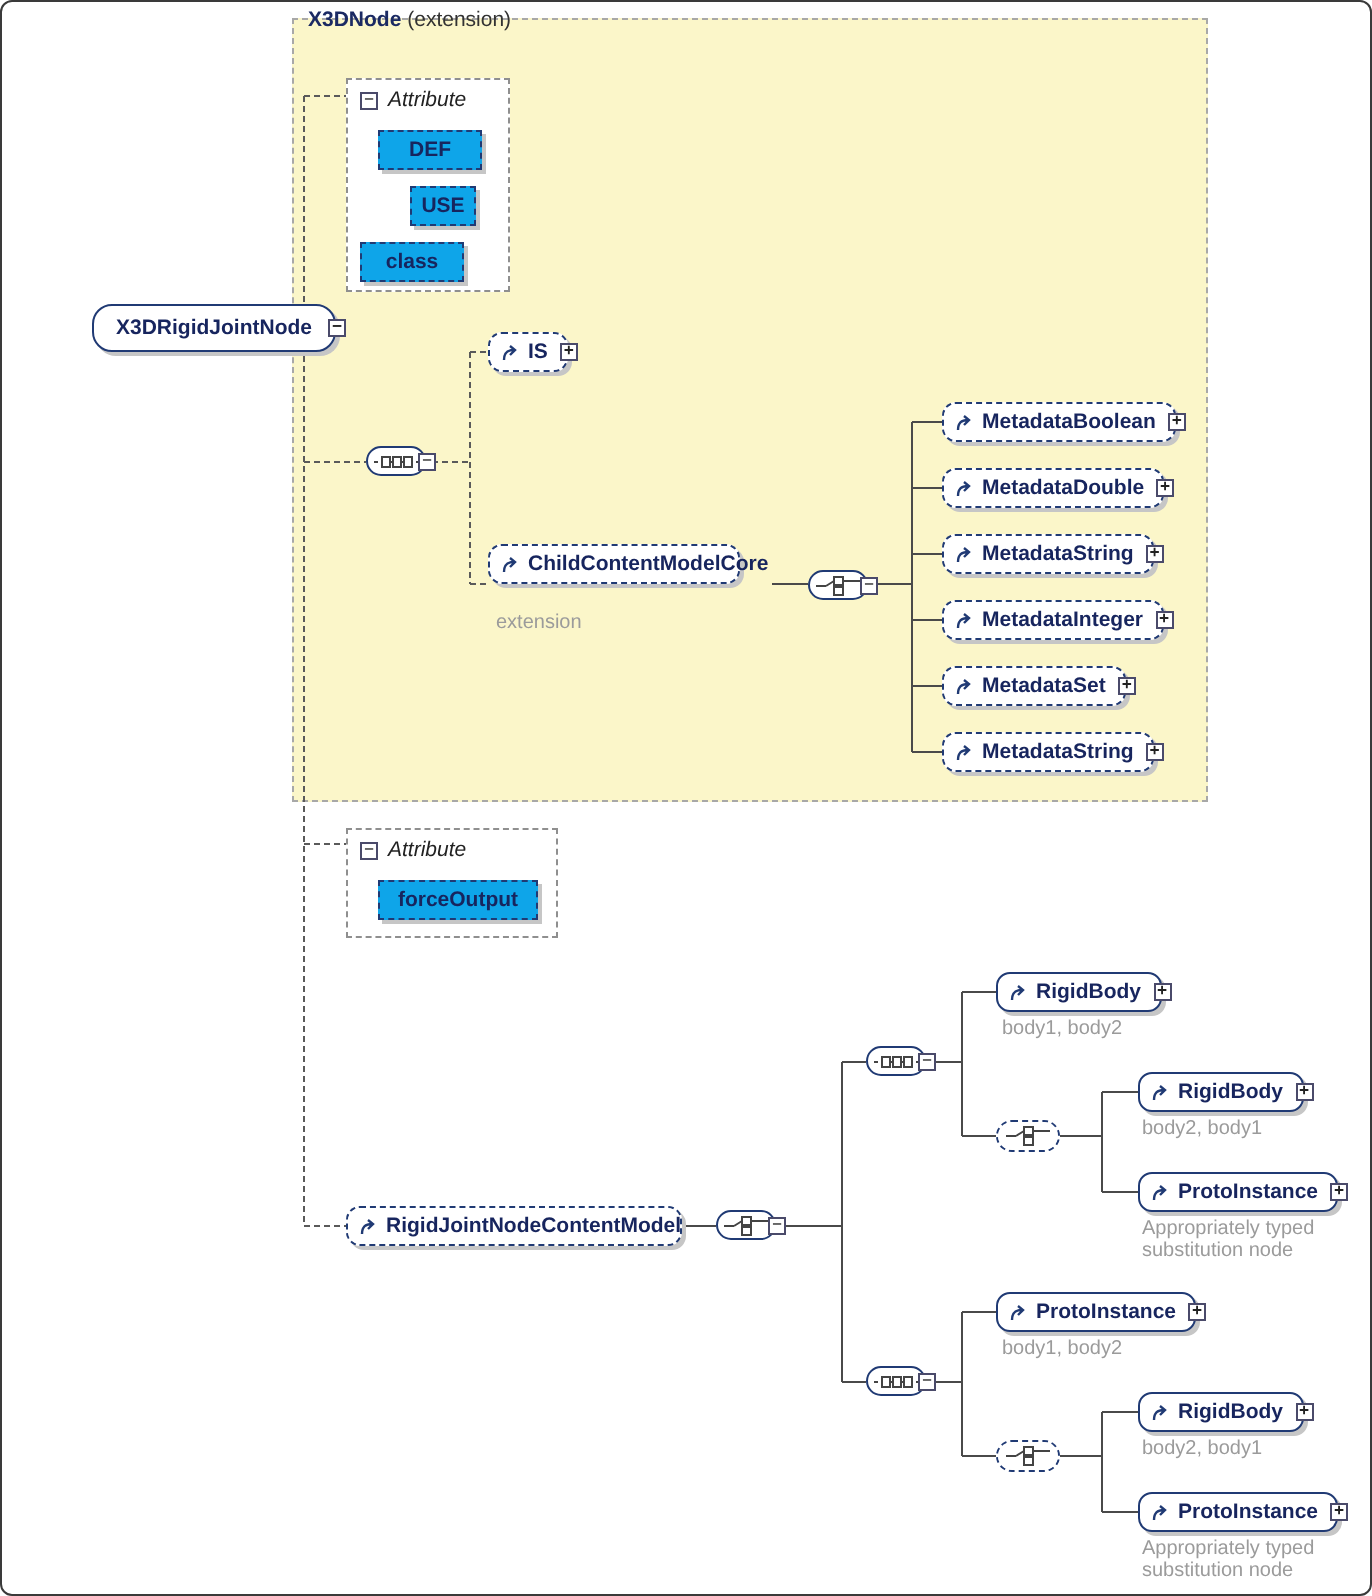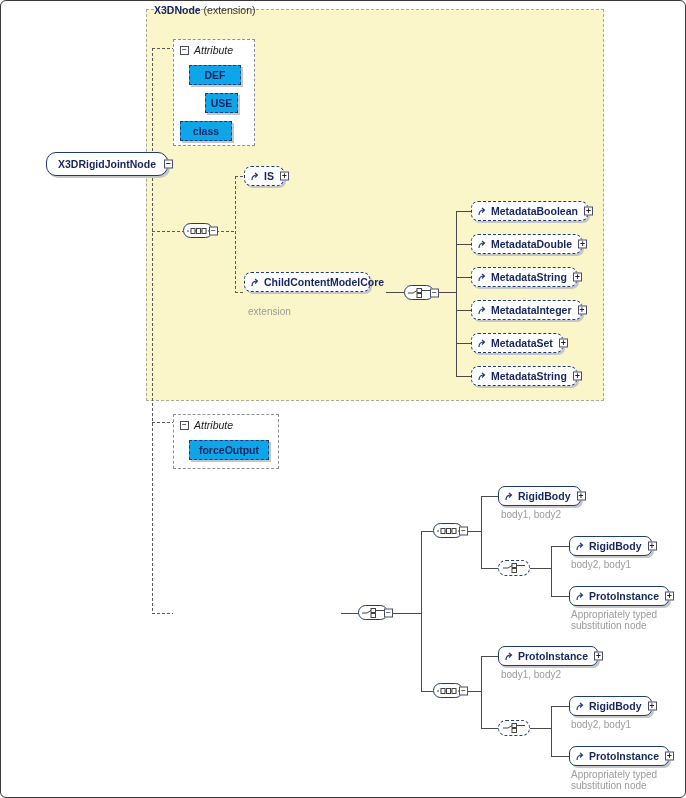--- a/index.html
+++ b/index.html
@@ -182,20 +182,26 @@
   <div class="group" style="left:172px;top:413px;width:106px;height:55px;">
     <div class="group-header">
       <span class="pm">−</span>
       <span>Attribute</span>
     </div>
     <div class="attr" style="left:15px;top:25px;width:80px;">
       <span>forceOutput</span>
     </div>
   </div>
 
+  <div class="el dashed" style="left:172px;top:602px;width:168px;">
+    <svg class="ref-arrow" width="9" height="9" viewBox="0 0 9 9">
+        <path d="M1 8 C1 4 3 3 6 3 M4 1 L6.5 3 L4 5.5" fill="none" stroke="#203a74" stroke-width="1.2"></path>
+      </svg>
+    <span>RigidJointNodeContentModel</span>
+  </div>
 
   <div class="comp" style="left:357px;top:604px;">
     <svg width="22" height="10" viewBox="0 0 22 10">
       <path d="M0 5 H5 M5 5 L9 2.5 M13.5 2.5 H22" fill="none" stroke="#444" stroke-width="1"></path>
       <rect x="9" y="0.5" width="4.5" height="4" fill="#fff" stroke="#444" stroke-width="1"></rect>
       <rect x="9" y="5.5" width="4.5" height="4" fill="#fff" stroke="#444" stroke-width="1"></rect>
     </svg>
     <span class="pm right">−</span>
   </div>
 

